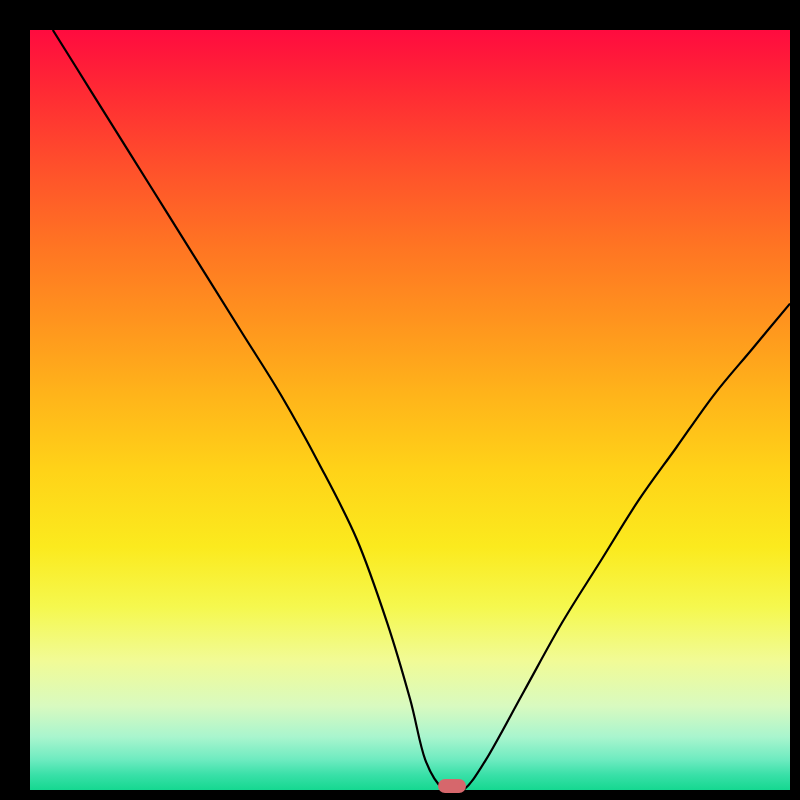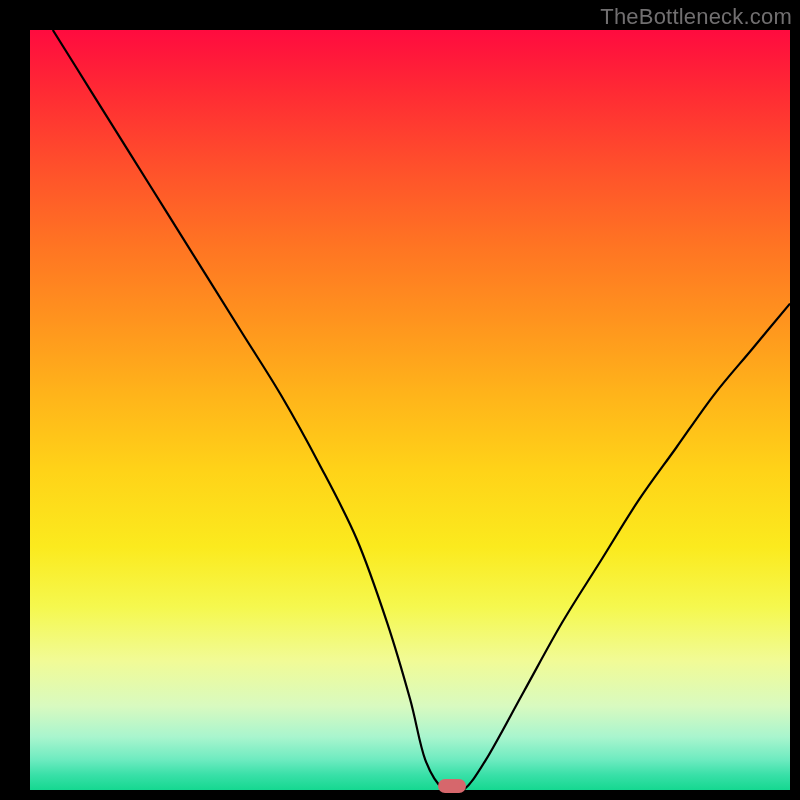--- a/index.html
+++ b/index.html
@@ -68,20 +68,19 @@
     height: 14px;
     border-radius: 7px;
     background: #d6676c;
     transform: translate(-50%, -50%);
   }
 </style>
 </head>
 <body>
 
 <div class="chart-container">
-  <div class="watermark">TheBottleneck.com</div>
   <div class="plot-area">
     <svg class="curve-svg" viewBox="0 0 760 760" preserveAspectRatio="none">
       <path id="curve-path" class="curve-path" d="M 22.8 0 C 29.133333333333333 10.133333333333326, 48.13333333333334 40.53333333333329, 60.800000000000004 60.799999999999955 C 73.46666666666667 81.06666666666662, 86.13333333333334 101.33333333333336, 98.8 121.60000000000002 C 111.46666666666665 141.8666666666667, 124.13333333333331 162.13333333333333, 136.79999999999998 182.39999999999998 C 149.46666666666664 202.66666666666663, 162.13333333333333 222.93333333333325, 174.8 243.19999999999993 C 187.4666666666667 263.4666666666666, 200.13333333333335 283.73333333333335, 212.8 304 C 225.46666666666667 324.26666666666665, 238.13333333333335 343.26666666666665, 250.8 364.8 C 263.4666666666667 386.33333333333337, 276.1333333333333 409.1333333333333, 288.8 433.2 C 301.4666666666667 457.26666666666665, 315.40000000000003 482.6, 326.8 509.2 C 338.2 535.8, 348.3333333333333 566.1999999999999, 357.2 592.8 C 366.06666666666666 619.4, 373.6666666666667 646, 380 668.8 C 386.3333333333333 691.5999999999999, 389.5 714.4, 395.2 729.6 C 400.9 744.8000000000001, 407.86666666666673 754.9333333333334, 414.20000000000005 760 C 420.53333333333336 765.0666666666666, 426.23333333333335 765.0666666666666, 433.2 760 C 440.16666666666663 754.9333333333334, 445.8666666666667 746.0666666666667, 456 729.6 C 466.1333333333333 713.1333333333333, 481.3333333333333 684, 494 661.2 C 506.6666666666667 638.4000000000001, 519.3333333333334 614.3333333333333, 532 592.8 C 544.6666666666666 571.2666666666667, 557.3333333333334 552.2666666666667, 570 532 C 582.6666666666666 511.73333333333335, 595.3333333333334 490.2, 608 471.2 C 620.6666666666666 452.2, 633.3333333333334 435.73333333333335, 646 418 C 658.6666666666666 400.26666666666665, 671.3333333333334 381.26666666666665, 684 364.8 C 696.6666666666666 348.33333333333337, 709.3333333333334 334.40000000000003, 722 319.20000000000005 C 734.6666666666666 304.00000000000006, 753.6666666666666 281.2, 760 273.59999999999997"></path>
     </svg>
     <div id="marker" class="marker" style="left: 421.8px; top: 756px;"></div>
   </div>
 </div>
 
 </body></html>

